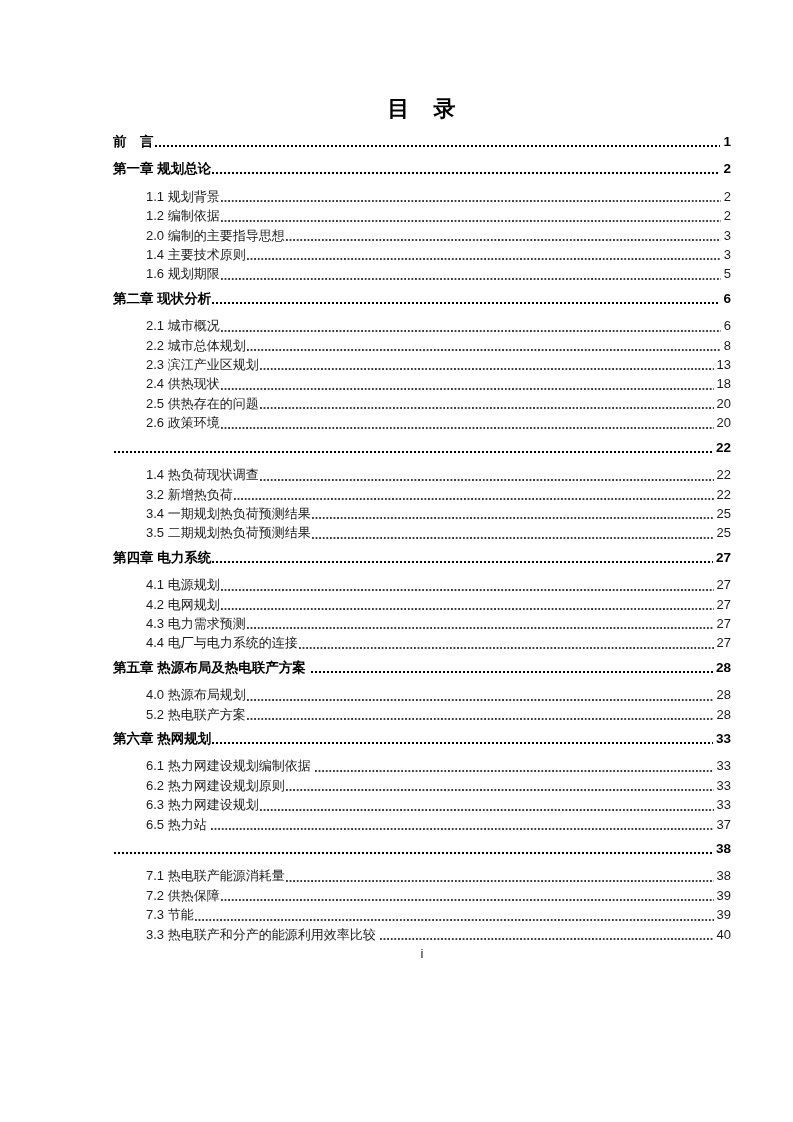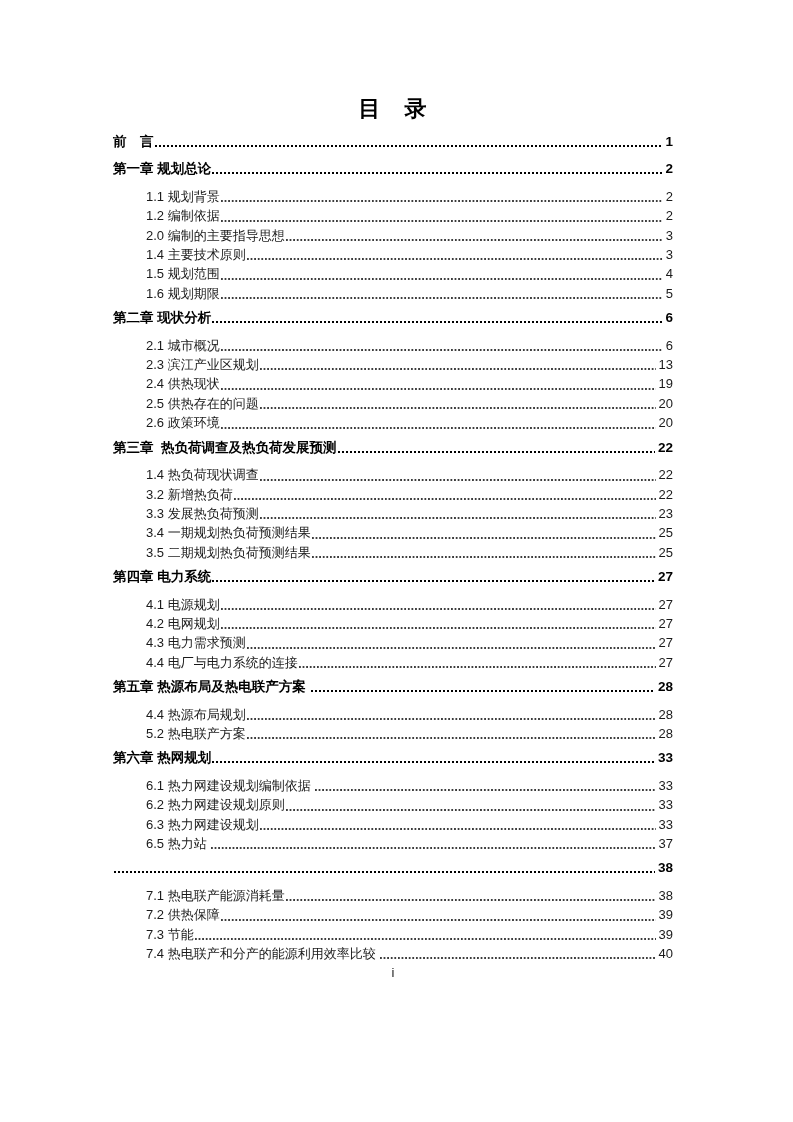--- a/index.html
+++ b/index.html
@@ -10,21 +10,21 @@
   body {
     width: 793px; height: 1122px;
     font-family: "Liberation Sans", "DejaVu Sans", sans-serif;
     color: #000000;
     overflow: hidden;
   }
   .doc-page {
     position: relative;
     width: 793px; height: 1117px;
     background: #ffffff;
-    padding: 96px 120px 0 113px;
+    padding: 96px 62px 0 113px;
   }
   .doc-title {
     margin: 0 0 10px 0;
     text-align: center;
     font-size: 22px;
     font-weight: bold;
     line-height: 26px;
     white-space: pre;
     letter-spacing: 1px;
   }
@@ -107,80 +107,74 @@
     <span class="label">2.0 编制的主要指导思想</span>
     <span class="leader"></span>
     <span class="page">3</span>
   </div>
       <div class="toc-row sub">
     <span class="label">1.4 主要技术原则</span>
     <span class="leader"></span>
     <span class="page">3</span>
   </div>
       <div class="toc-row sub">
-    <span class="label">1.5 规划范围</span>
-    <span class="leader"></span>
-    <span class="page">4</span>
-  </div>
-      <div class="toc-row sub">
     <span class="label">1.6 规划期限</span>
     <span class="leader"></span>
     <span class="page">5</span>
   </div>
       <div class="toc-row chapter">
     <span class="label">第二章 现状分析</span>
     <span class="leader"></span>
     <span class="page">6</span>
   </div>
       <div class="toc-row sub">
     <span class="label">2.1 城市概况</span>
     <span class="leader"></span>
     <span class="page">6</span>
   </div>
       <div class="toc-row sub">
+    <span class="label">2.2 城市总体规划</span>
+    <span class="leader"></span>
+    <span class="page">8</span>
+  </div>
+      <div class="toc-row sub">
     <span class="label">2.3 滨江产业区规划</span>
     <span class="leader"></span>
     <span class="page">13</span>
   </div>
       <div class="toc-row sub">
     <span class="label">2.4 供热现状</span>
     <span class="leader"></span>
-    <span class="page">19</span>
+    <span class="page">18</span>
   </div>
       <div class="toc-row sub">
     <span class="label">2.5 供热存在的问题</span>
     <span class="leader"></span>
     <span class="page">20</span>
   </div>
       <div class="toc-row sub">
     <span class="label">2.6 政策环境</span>
     <span class="leader"></span>
     <span class="page">20</span>
   </div>
       <div class="toc-row chapter">
-    <span class="label">第三章  热负荷调查及热负荷发展预测</span>
     <span class="leader"></span>
     <span class="page">22</span>
   </div>
       <div class="toc-row sub">
     <span class="label">1.4 热负荷现状调查</span>
     <span class="leader"></span>
     <span class="page">22</span>
   </div>
       <div class="toc-row sub">
     <span class="label">3.2 新增热负荷</span>
     <span class="leader"></span>
     <span class="page">22</span>
   </div>
       <div class="toc-row sub">
-    <span class="label">3.3 发展热负荷预测</span>
-    <span class="leader"></span>
-    <span class="page">23</span>
-  </div>
-      <div class="toc-row sub">
     <span class="label">3.4 一期规划热负荷预测结果</span>
     <span class="leader"></span>
     <span class="page">25</span>
   </div>
       <div class="toc-row sub">
     <span class="label">3.5 二期规划热负荷预测结果</span>
     <span class="leader"></span>
     <span class="page">25</span>
   </div>
       <div class="toc-row chapter">
@@ -207,21 +201,21 @@
     <span class="label">4.4 电厂与电力系统的连接</span>
     <span class="leader"></span>
     <span class="page">27</span>
   </div>
       <div class="toc-row chapter">
     <span class="label">第五章 热源布局及热电联产方案 </span>
     <span class="leader"></span>
     <span class="page">28</span>
   </div>
       <div class="toc-row sub">
-    <span class="label">4.4 热源布局规划</span>
+    <span class="label">4.0 热源布局规划</span>
     <span class="leader"></span>
     <span class="page">28</span>
   </div>
       <div class="toc-row sub">
     <span class="label">5.2 热电联产方案</span>
     <span class="leader"></span>
     <span class="page">28</span>
   </div>
       <div class="toc-row chapter">
     <span class="label">第六章 热网规划</span>
@@ -261,20 +255,20 @@
     <span class="label">7.2 供热保障</span>
     <span class="leader"></span>
     <span class="page">39</span>
   </div>
       <div class="toc-row sub">
     <span class="label">7.3 节能</span>
     <span class="leader"></span>
     <span class="page">39</span>
   </div>
       <div class="toc-row sub">
-    <span class="label">7.4 热电联产和分产的能源利用效率比较 </span>
+    <span class="label">3.3 热电联产和分产的能源利用效率比较 </span>
     <span class="leader"></span>
     <span class="page">40</span>
   </div>
     </div>
 
   <div class="doc-footer">i</div>
 </div>
 
 </body></html>

